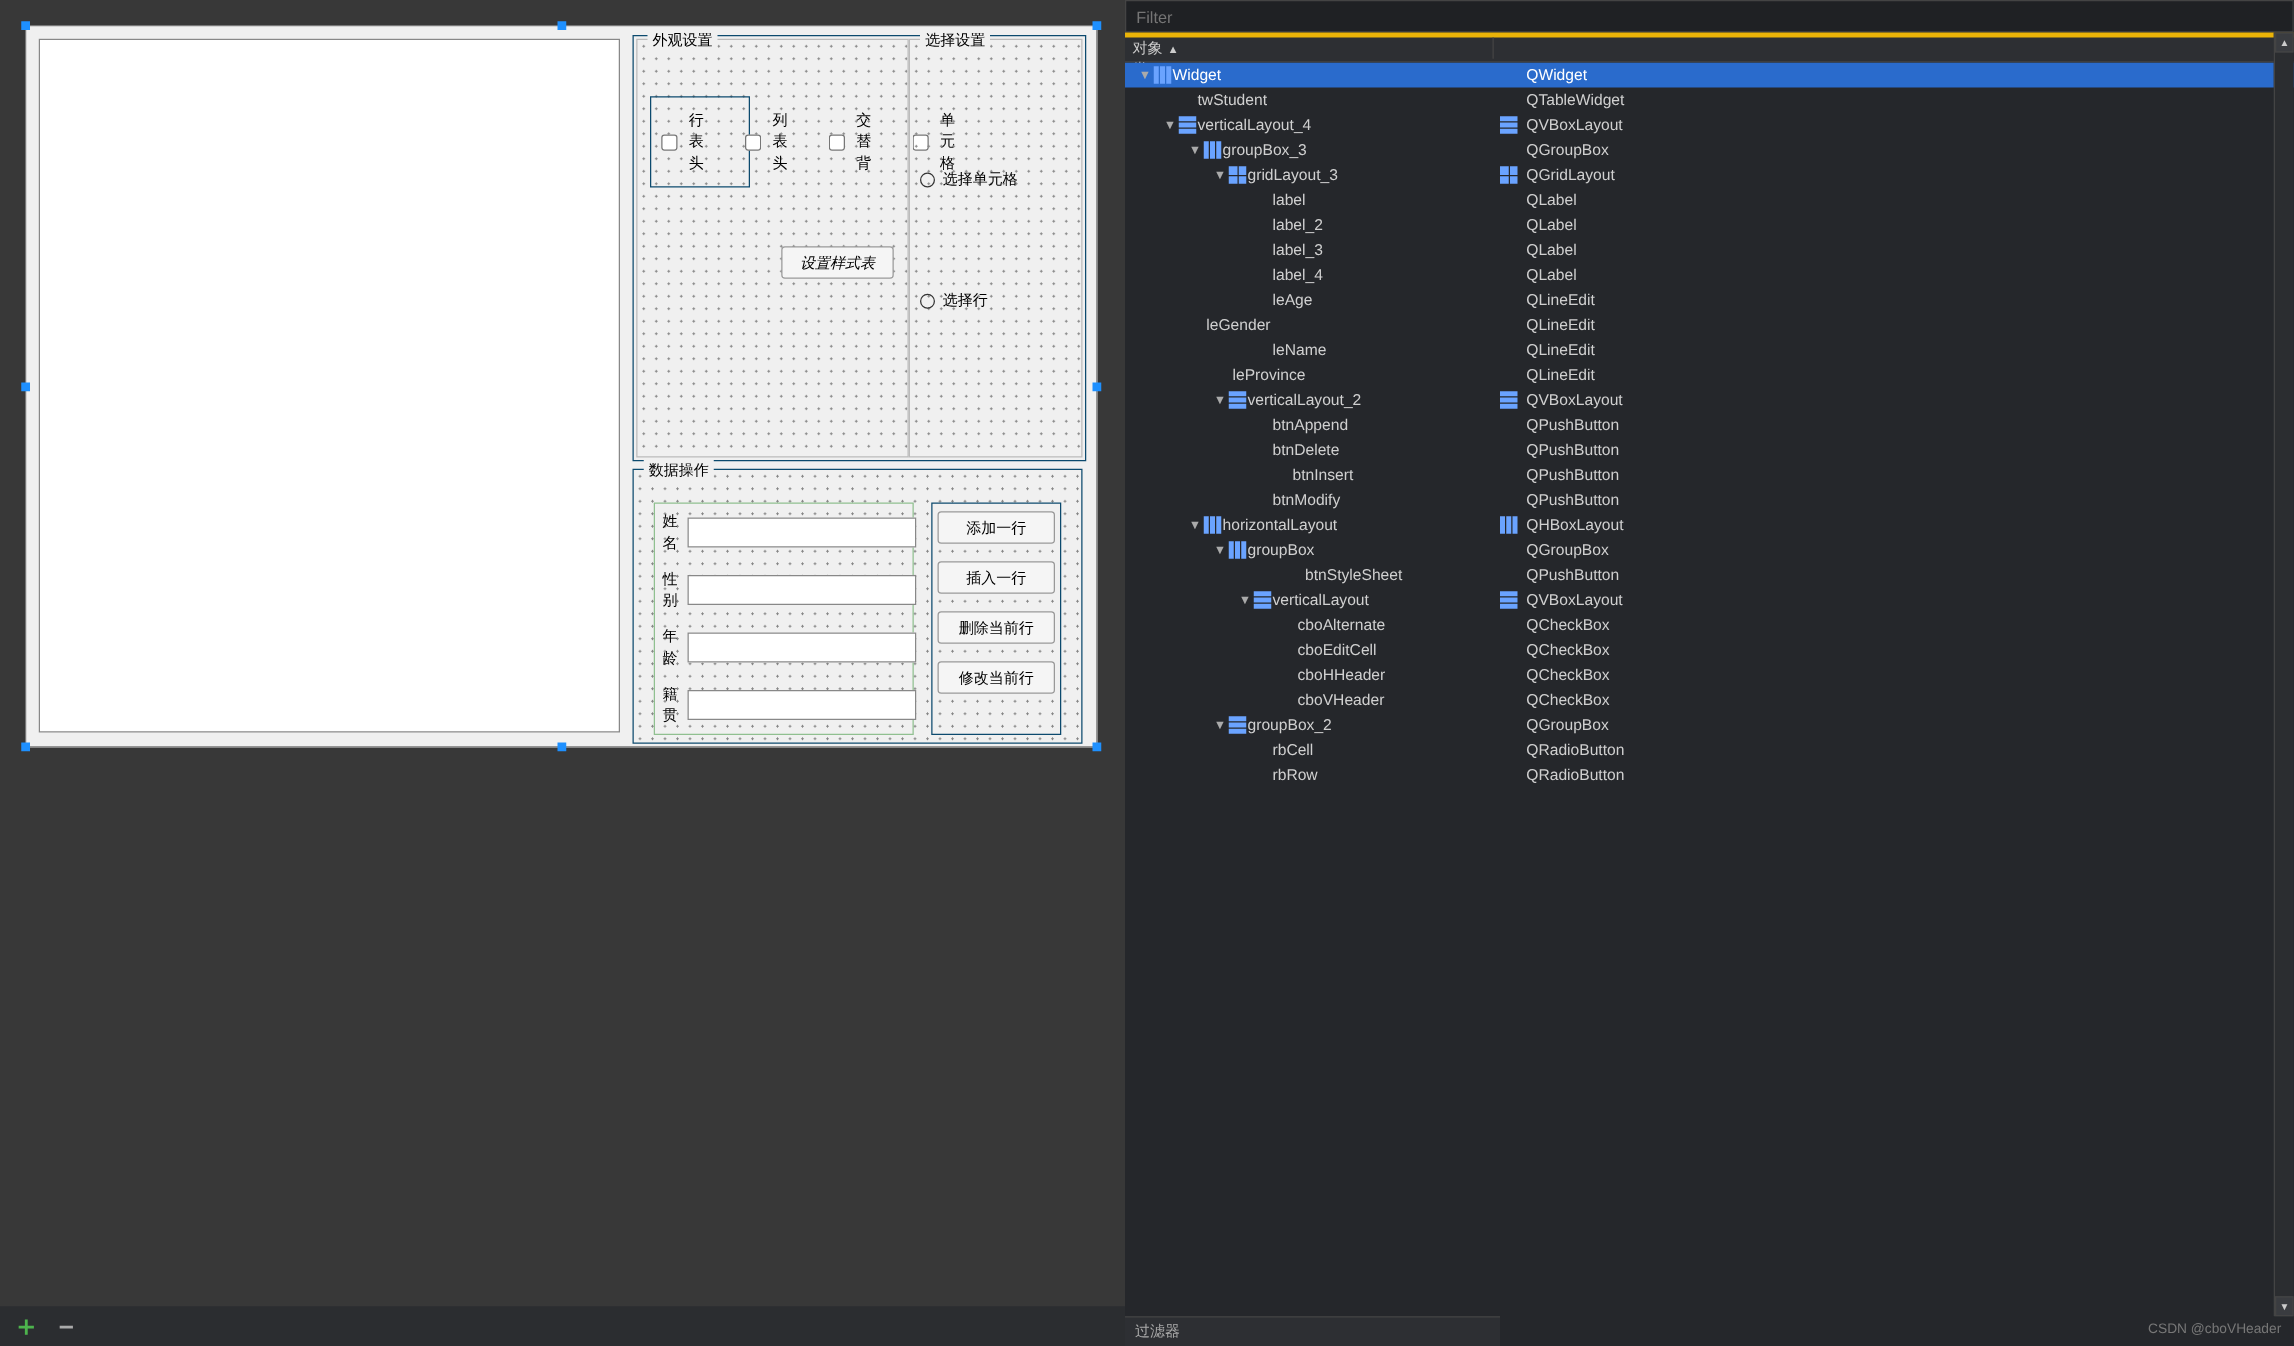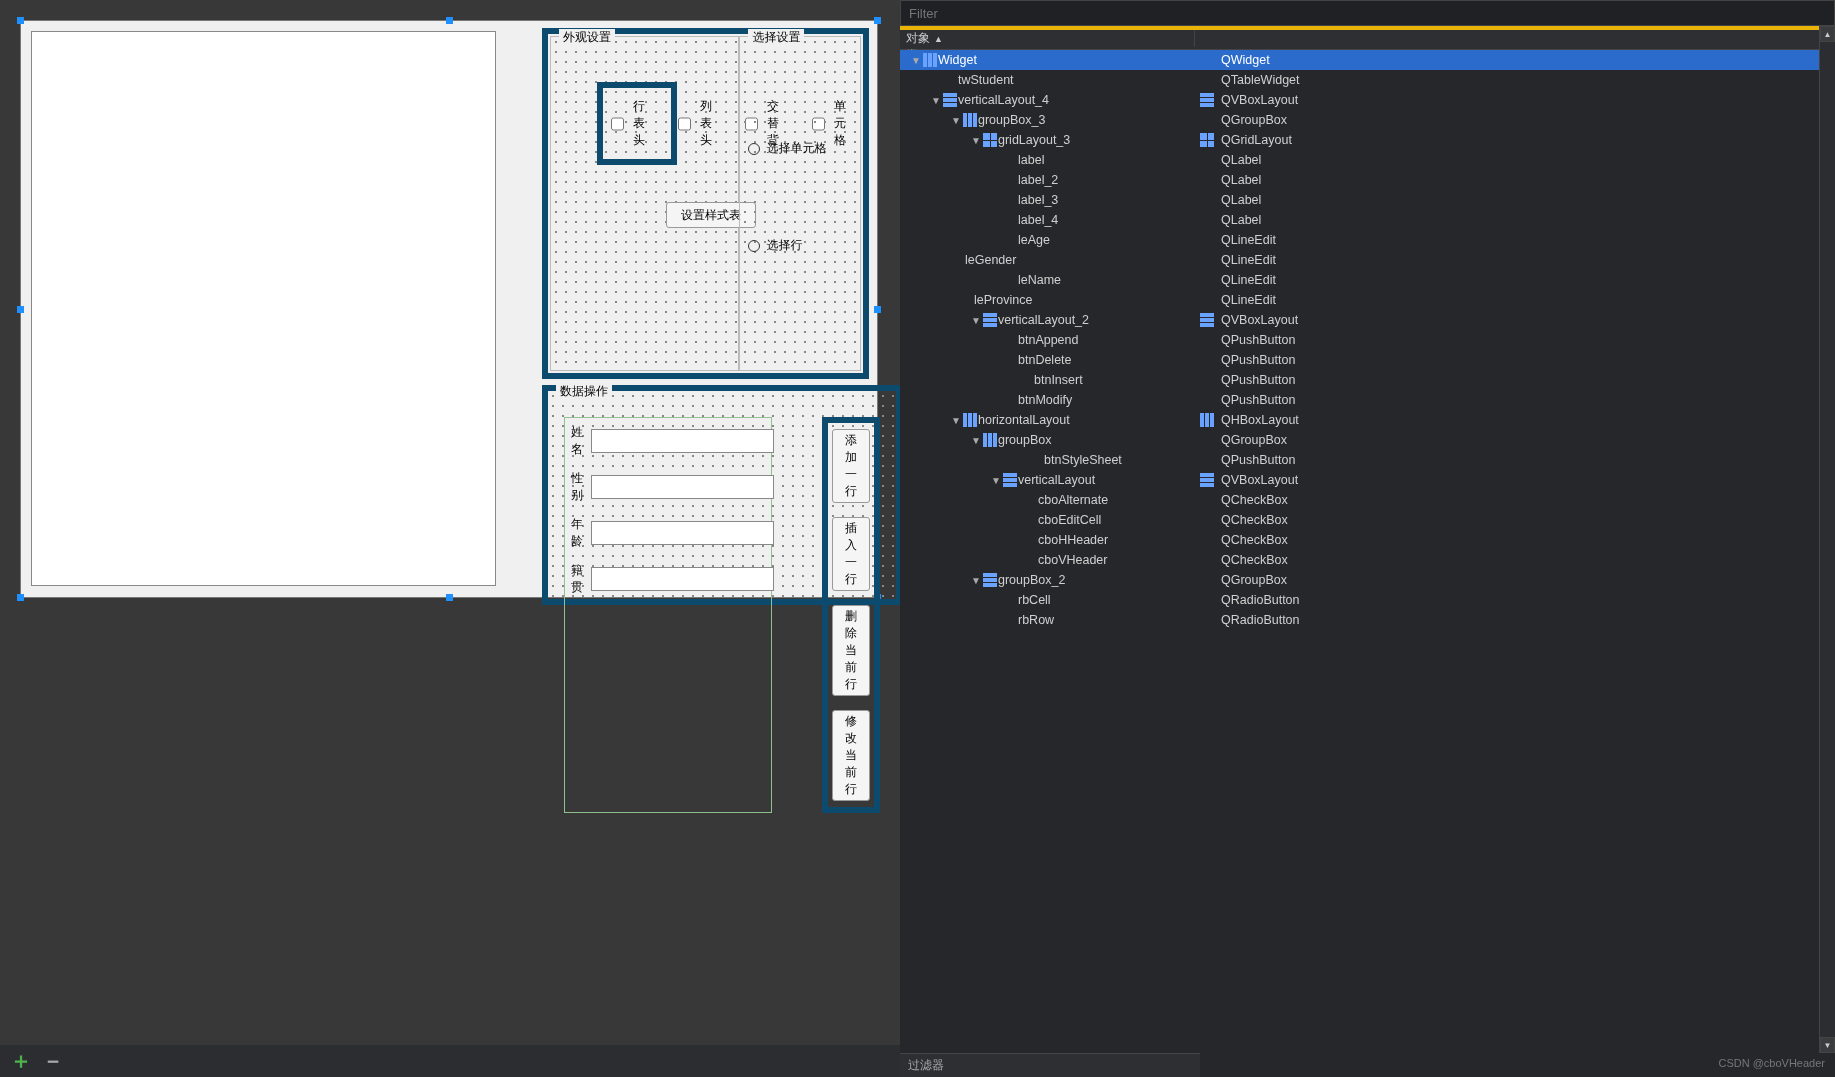--- a/index.html
+++ b/index.html
@@ -50,37 +50,37 @@
     position: absolute; top: -8px; left: 8px;
     background: #f0f0f0;
     padding: 0 4px;
     font-size: 12px;
   }
   .dotfill {
     background-image: radial-gradient(circle, #888 0.8px, transparent 0.8px);
     background-size: 10px 10px;
   }
 
-  .red-outline { border: 6px solid #0c4a6e; margin-left: 36px; }
+  .red-outline { border: 1px solid #0c4a6e; }
   .green-outline { border: 1px solid #90c090; }
 
   .appearance { width: 220px; height: 335px; }
   .selection  { width: 140px; height: 335px; }
   .data-ops   { width: 360px; height: 220px; }
 
   .vcol { display: flex; flex-direction: row; gap: 28px; padding: 10px 4px; }
   .chk { display: flex; align-items: center; gap: 6px; font-size: 12px; }
   .chk input { width: 14px; height: 14px; }
 
   .btn {
     display: inline-flex; align-items: center; justify-content: center;
     background: #f5f5f5; border: 1px solid #999; border-radius: 3px;
     min-height: 26px; padding: 2px 10px; font-size: 12px; color:#000;
   }
-  .btn-style { position: absolute; left: 115px; top: 165px; width: 90px; }
+  .btn-style { position: absolute; left: 115px; top: 165px; width: 90px; font-style: italic; }
   .chk-col { position: absolute; left: 10px; top: 45px; width: 80px; }
 
   .radio { display: flex; align-items: center; gap: 6px; font-size: 12px; }
   .radio .dot { width: 12px; height: 12px; border: 1px solid #333; border-radius: 50%; }
   .sel-col { display: flex; flex-direction: column; gap: 80px; padding-top: 85px; }
 
   .data-inner { display: flex; gap: 14px; padding: 8px; }
   .form-grid { width: 208px; display:flex; flex-direction:column; gap:12px; padding:6px; }
   .form-row { display:flex; align-items:center; gap:8px; }
   .form-row label { width: 30px; text-align:right; }
@@ -438,21 +438,21 @@
           <span class="tw"></span>
           <span class="ico"></span>
           <span>leName</span>
         </div>
         <div class="cell-cls">
           <span class="ico"></span>
           <span>QLineEdit</span>
         </div>
       </div>
       <div class="tree-row">
-        <div class="cell-obj" style="padding-left:46px">
+        <div class="cell-obj" style="padding-left:58px">
           <span class="tw"></span>
           <span class="ico"></span>
           <span>leProvince</span>
         </div>
         <div class="cell-cls">
           <span class="ico"></span>
           <span>QLineEdit</span>
         </div>
       </div>
       <div class="tree-row">

